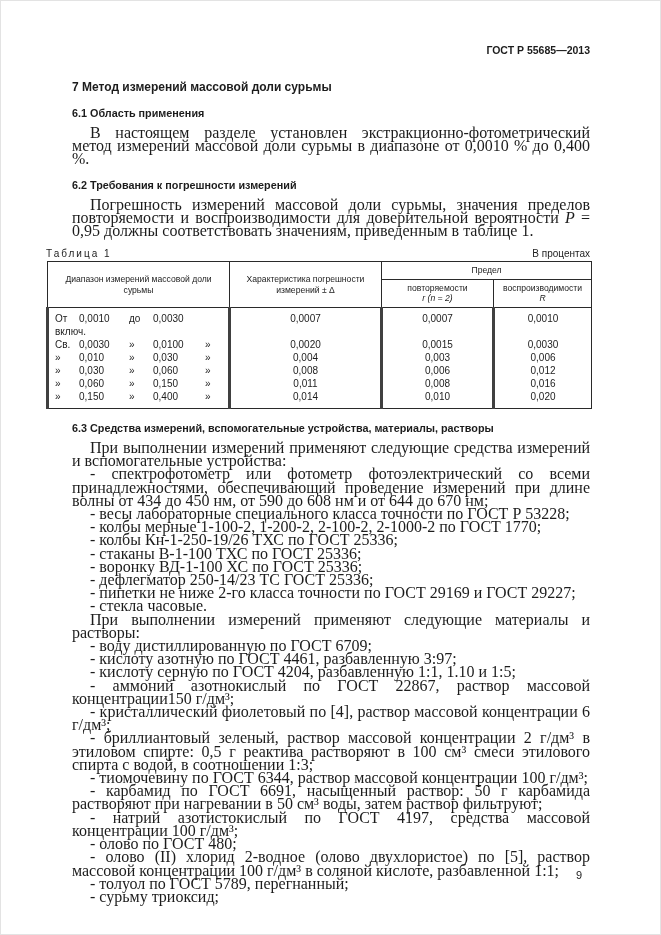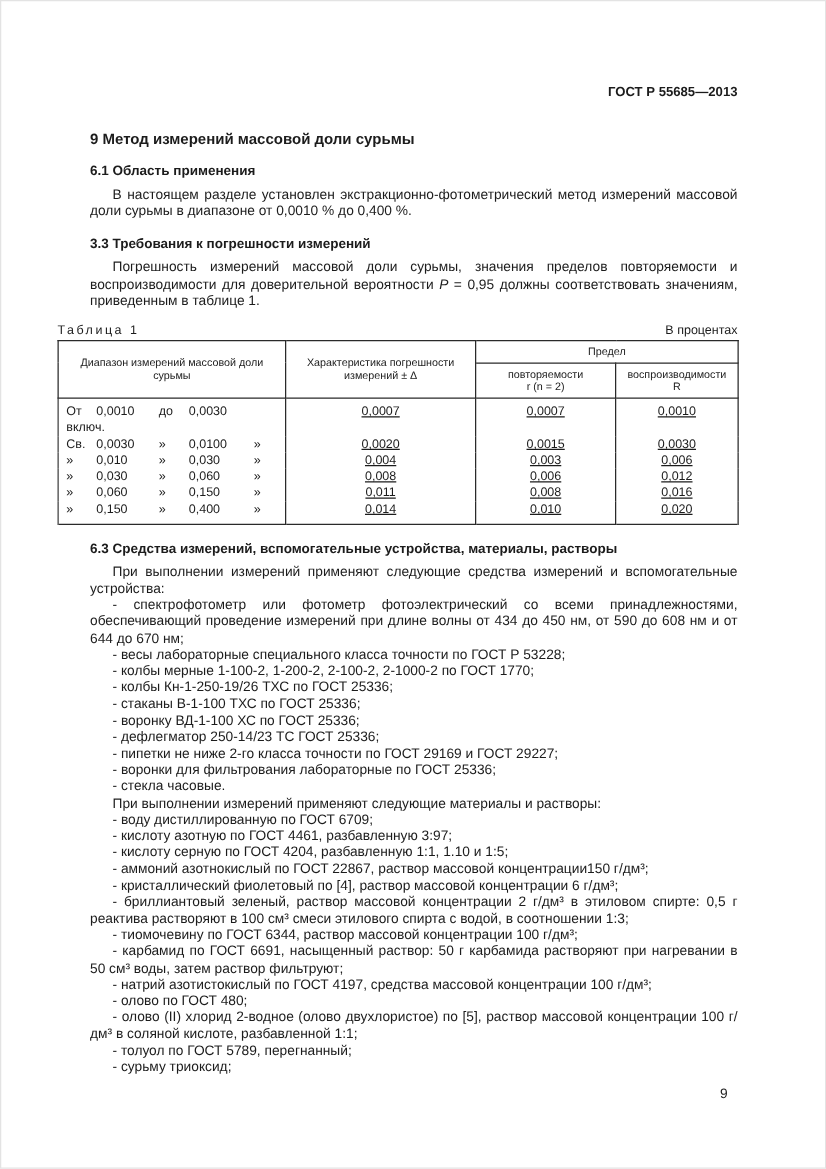--- a/index.html
+++ b/index.html
@@ -5,69 +5,69 @@
   html, body { margin: 0; padding: 0; }
   body {
     width: 661px; height: 935px;
     background: #ffffff;
     font-family: "Liberation Sans", sans-serif;
     color: #1c1c1c;
     position: relative;
     overflow: hidden;
   }
   .scan-frame { position: absolute; inset: 0; border: 1px solid #e3e3e3; pointer-events: none; }
-  .content { position: absolute; left: 72px; top: 68px; width: 518px; }
+  .content { position: absolute; left: 72px; top: 44px; width: 518px; }
   .doc-number { text-align: right; font-weight: bold; font-size: 10.5px; }
   h1 { font-weight: bold; font-size: 12px; margin: 24px 0 0 0; }
   h2 { font-weight: bold; font-size: 10.8px; margin: 13px 0 7px 0; }
-  p { font-size: 11px; line-height: 13.2px; text-indent: 18px; text-align: justify; margin: 0; }
+  p { font-size: 16px; line-height: 13.2px; text-indent: 18px; text-align: justify; margin: 0; font-family: Liberation Serif, serif; }
   .var { font-style: italic; }
 
   .table-block { margin: 11px 0 3px -26px; width: 544px; }
   .table-caption { display: flex; justify-content: space-between; align-items: flex-end; font-size: 10px; margin-bottom: 2px; }
   .tlabel { letter-spacing: 2px; }
   table.acc { border-collapse: collapse; width: 100%; table-layout: fixed; border: 1px solid #2a2a2a; }
   .acc col.col-range { width: 182px; }
   .acc col.col-error { width: 152px; }
   .acc col.col-r { width: 112px; }
   .acc col.col-R { width: 98px; }
   .acc thead th {
     border: 1px solid #2a2a2a; font-weight: normal; font-size: 8.6px; line-height: 10.6px;
     text-align: center; vertical-align: middle; padding: 3px 5px;
   }
   .acc tbody td {
-    border-left: 1px solid #404040; border-right: 1px solid #2a2a2a;
-    font-size: 10px; line-height: 13px; text-align: center; vertical-align: top; padding: 0 4px; text-decoration: underline;
+    border-left: 3px solid #404040; border-right: 1px solid #2a2a2a;
+    font-size: 10px; line-height: 13px; text-align: center; vertical-align: top; padding: 0 4px;
   }
   .acc tbody tr:first-child td { padding-top: 4px; }
   .acc tbody tr:last-child td { padding-bottom: 5px; }
   .acc td.c-range { text-align: left; padding-left: 6px; }
-  .formula { }
+  .formula { font-style: italic; }
   .rc1 { display: inline-block; width: 24px; }
   .rv1 { display: inline-block; width: 50px; }
   .rc2 { display: inline-block; width: 24px; }
   .rv2 { display: inline-block; width: 52px; }
   .rc3 { display: inline-block; }
 
   .page-number { position: absolute; top: 869px; left: 576px; font-size: 11px; }
 </style>
 </head>
 <body>
 
 <div class="scan-frame"></div>
 
 <div class="content">
   <div class="doc-number">ГОСТ Р 55685—2013</div>
 
-  <h1>9 Метод измерений массовой доли сурьмы</h1>
+  <h1>7 Метод измерений массовой доли сурьмы</h1>
 
   <h2>6.1 Область применения</h2>
   <p>В настоящем разделе установлен экстракционно-фотометрический метод измерений массовой доли сурьмы в диапазоне от 0,0010 % до 0,400 %.</p>
 
-  <h2>3.3 Требования к погрешности измерений</h2>
+  <h2>6.2 Требования к погрешности измерений</h2>
   <p><span>Погрешность измерений массовой доли сурьмы, значения пределов повторяемости и воспроизводимости для доверительной вероятности </span><span class="var">Р</span><span> = 0,95 должны соответствовать значениям, приведенным в таблице 1.</span></p>
 
   <div class="table-block">
     <div class="table-caption">
       <span class="tlabel">Таблица 1</span>
       <span class="tunits">В процентах</span>
     </div>
     <table class="acc">
       <colgroup>
         <col class="col-range">
@@ -130,21 +130,20 @@
   <h2>6.3 Средства измерений, вспомогательные устройства, материалы, растворы</h2>
   <p>При выполнении измерений применяют следующие средства измерений и вспомогательные устройства:</p>
   <p class="item">- спектрофотометр или фотометр фотоэлектрический со всеми принадлежностями, обеспечивающий проведение измерений при длине волны от 434 до 450 нм, от 590 до 608 нм и от 644 до 670 нм;</p>
   <p class="item">- весы лабораторные специального класса точности по ГОСТ Р 53228;</p>
   <p class="item">- колбы мерные 1-100-2, 1-200-2, 2-100-2, 2-1000-2 по ГОСТ 1770;</p>
   <p class="item">- колбы Кн-1-250-19/26 ТХС по ГОСТ 25336;</p>
   <p class="item">- стаканы В-1-100 ТХС по ГОСТ 25336;</p>
   <p class="item">- воронку ВД-1-100 ХС по ГОСТ 25336;</p>
   <p class="item">- дефлегматор 250-14/23 ТС ГОСТ 25336;</p>
   <p class="item">- пипетки не ниже 2-го класса точности по ГОСТ 29169 и ГОСТ 29227;</p>
-  <p class="item">- воронки для фильтрования лабораторные по ГОСТ 25336;</p>
   <p class="item">- стекла часовые.</p>
   <p>При выполнении измерений применяют следующие материалы и растворы:</p>
   <p class="item">- воду дистиллированную по ГОСТ 6709;</p>
   <p class="item">- кислоту азотную по ГОСТ 4461, разбавленную 3:97;</p>
   <p class="item">- кислоту серную по ГОСТ 4204, разбавленную 1:1, 1.10 и 1:5;</p>
   <p class="item">- аммоний азотнокислый по ГОСТ 22867, раствор массовой концентрации150 г/дм³;</p>
   <p class="item">- кристаллический фиолетовый по [4], раствор массовой концентрации 6 г/дм³;</p>
   <p class="item">- бриллиантовый зеленый, раствор массовой концентрации 2 г/дм³ в этиловом спирте: 0,5 г реактива растворяют в 100 см³ смеси этилового спирта с водой, в соотношении 1:3;</p>
   <p class="item">- тиомочевину по ГОСТ 6344, раствор массовой концентрации 100 г/дм³;</p>
   <p class="item">- карбамид по ГОСТ 6691, насыщенный раствор: 50 г карбамида растворяют при нагревании в 50 см³ воды, затем раствор фильтруют;</p>

